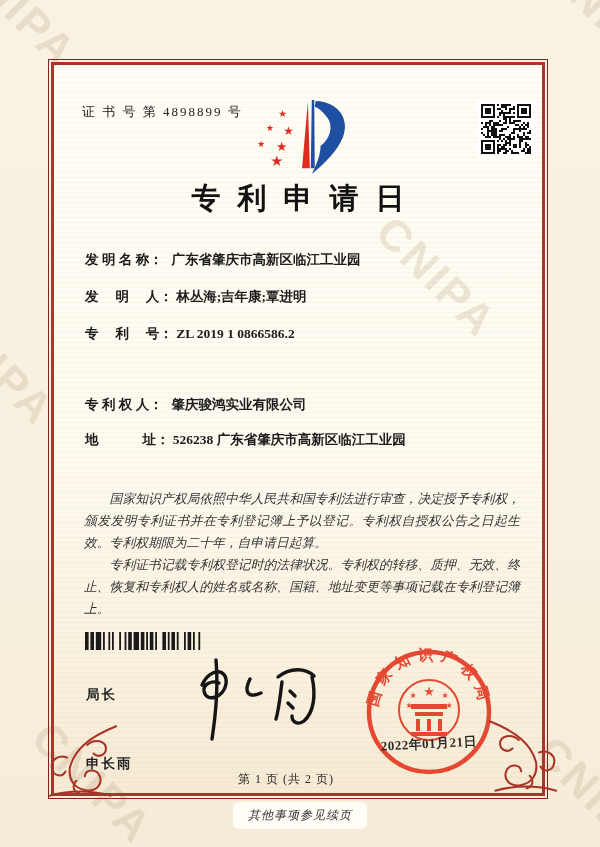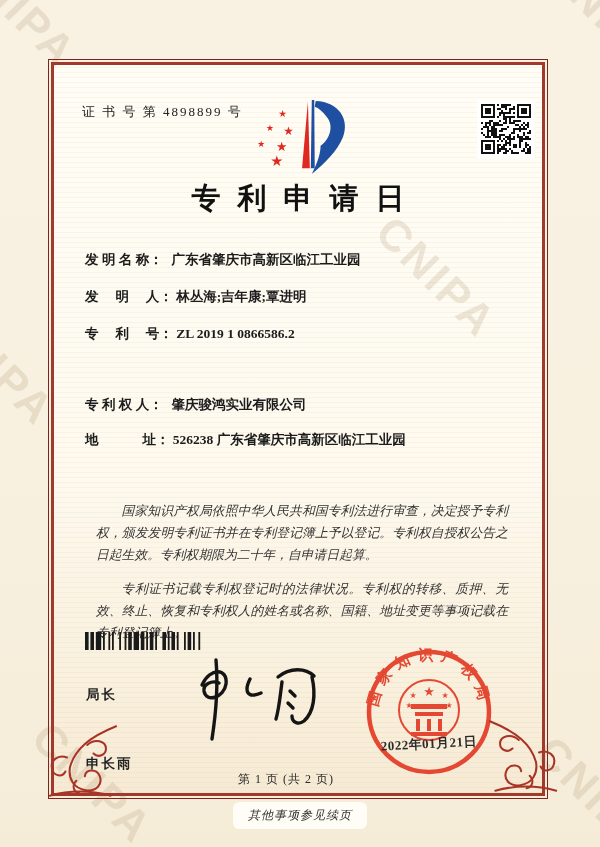--- a/index.html
+++ b/index.html
@@ -33,21 +33,21 @@
   .title{
     position:absolute; left:51px; top:179px; width:494px; text-align:center;
     font-size:29px; font-weight:600; letter-spacing:17px; text-indent:17px; color:#111;
   }
   .field{ position:absolute; left:85px; font-size:13.5px; font-weight:600; white-space:nowrap; }
   .field .lab{ display:inline-block; min-width:83px; }
   .field .val{ font-weight:600; }
   .grant-no{ position:absolute; left:305px; top:0; }
   .paras{ position:absolute; left:84px; top:488px; width:436px; font-size:12.8px;
     line-height:1.72; color:#333; font-style:italic; }
-  .paras p{ margin:12px; text-indent:2em; text-align:justify; }
+  .paras p{ margin:0; text-indent:2em; text-align:justify; }
   .barcode{ position:absolute; left:85px; top:632px; width:158px; height:18px; }
   .officer-title{ position:absolute; left:86px; top:686px; font-size:13.5px; font-weight:700;
     font-family:"Liberation Sans","DejaVu Sans",sans-serif; color:#222; letter-spacing:2px;}
   .officer-name{ position:absolute; left:86px; top:713px; font-size:13.5px; font-weight:700;
     font-family:"Liberation Sans","DejaVu Sans",sans-serif; color:#222; letter-spacing:2px;margin-top:42px;}
   .signature{ position:absolute; left:178px; top:655px; width:150px; height:90px; }
   .seal{ position:absolute; left:364px; top:646px; width:130px; height:132px; opacity:0.92; }
   .page-info{ position:absolute; left:51px; top:771px; width:470px; text-align:center;
     font-size:12px; letter-spacing:1px; color:#2a2a2a; }
   .note-box{ position:absolute; left:233px; top:802px; width:134px; height:27px;

